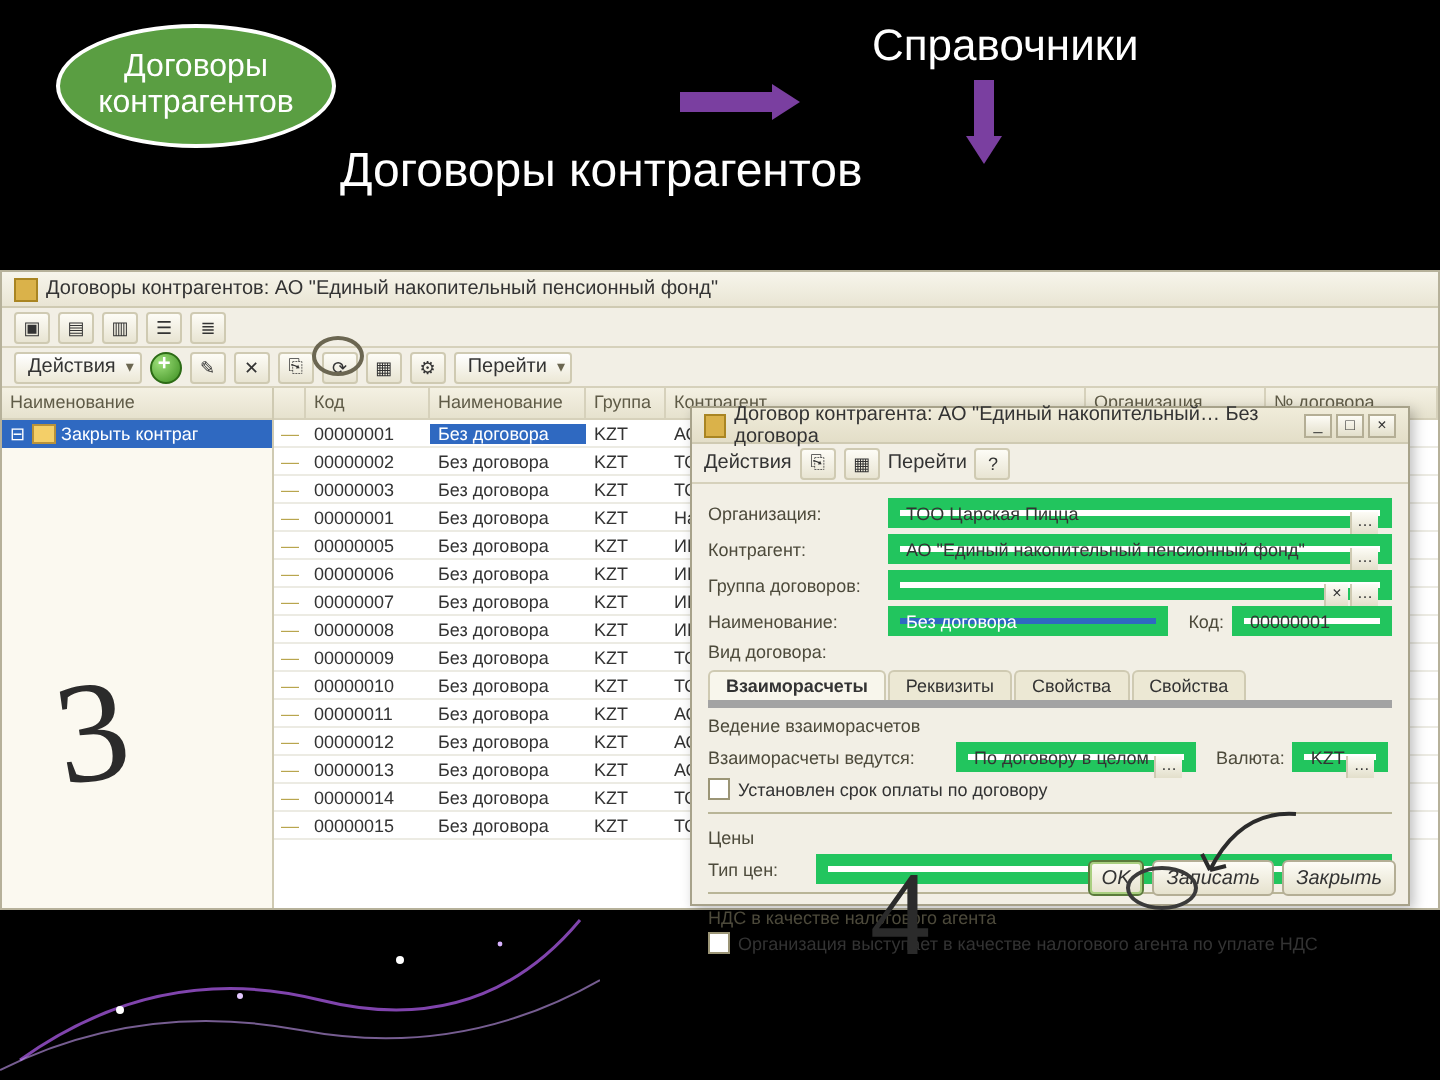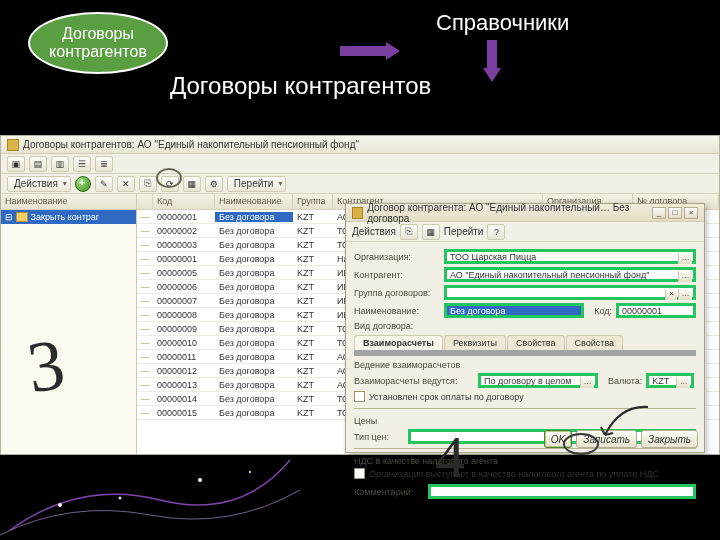--- a/index.html
+++ b/index.html
@@ -53,26 +53,26 @@
 
   
   .dlg { position: absolute; left: 345px; top: 68px; width: 360px; height: 250px; background: #f2efe5; border: 1px solid #a7a28a; box-shadow: 2px 2px 6px rgba(0,0,0,.25); }
   .dlg .titlebar { background: linear-gradient(#f0ecda,#e3dec8); }
   .dlg .titlebar .winctl { margin-left: auto; display: flex; gap: 2px; }
   .dlg .titlebar .winctl span { width: 14px; height: 12px; border: 1px solid #b4ae95; background: linear-gradient(#fdfcf6,#e3dfcb); font-size: 8px; text-align: center; line-height: 10px; }
   .dlg-tb { height: 20px; display: flex; align-items: center; gap: 4px; padding: 0 6px; border-bottom: 1px solid #d6d1bb; }
   .form { padding: 4px 8px; font-size: 9px; }
   .frow { display: flex; align-items: center; gap: 4px; margin: 3px 0; }
   .frow label { width: 86px; color: #4d4a3b; }
-  .fld { flex: 1; height: 15px; background: #fff; border: 3px solid #22c55e; display: flex; align-items: center; padding: 0 3px; position: relative; }
+  .fld { flex: 1; height: 15px; background: #fff; border: 6px solid #22c55e; display: flex; align-items: center; padding: 0 3px; position: relative; }
   .fld.sel { background: #2f69c1; color: #fff; }
   .fld .dots { position: absolute; right: 1px; top: 1px; width: 14px; height: 11px; background: linear-gradient(#fdfcf6,#e3dfcb); border-left: 1px solid #cfcab2; font-size: 8px; text-align: center; line-height: 10px; }
   .fld .xbtn { position: absolute; right: 16px; top: 1px; width: 12px; height: 11px; background: linear-gradient(#fdfcf6,#e3dfcb); border-left: 1px solid #cfcab2; font-size: 8px; text-align: center; line-height: 10px; }
   .short { flex: 0 0 80px; }
-  .tabs { display: flex; border-bottom: 6px solid #a3a3a3; margin-top: 4px; }
+  .tabs { display: flex; border-bottom: 4px solid #a3a3a3; margin-top: 4px; }
   .tabs .tab { padding: 2px 8px; font-size: 9px; background: #ece8d4; border: 1px solid #cfcab2; border-bottom: none; margin-right: 1px; border-radius: 3px 3px 0 0; }
   .tabs .tab.act { background: #f8f6ec; font-weight: bold; }
   .section-title { font-size: 9px; color: #4d4a3b; margin: 4px 0 2px; }
   .chk { display: inline-flex; align-items: center; gap: 4px; font-size: 9px; }
   .chk .box { width: 11px; height: 11px; border: 1px solid #9b9576; background: #fff; }
   .grpbox { border-top: 1px solid #b9b597; margin-top: 4px; padding-top: 3px; }
   .dlg-btns { position: absolute; right: 6px; bottom: 4px; display: flex; gap: 4px; }
   .btn { height: 18px; padding: 0 6px; background: linear-gradient(#fdfcf6,#e6e2ce); border: 1px solid #b4ae95; border-radius: 3px; font-size: 10px; display: inline-flex; align-items: center; font-style: italic; }
   .btn.ok { border: 1px solid #5a7a3a; box-shadow: 0 0 0 1px #a9cf80 inset; }
 
@@ -347,24 +347,20 @@
       </div>
 
       <div class="grpbox">
         <div class="section-title">НДС в качестве налогового агента</div>
         <div class="chk">
             <span class="box"></span>
             <span>Организация выступает в качестве налогового агента по уплате НДС</span>
           </div>
       </div>
 
-      <div class="frow">
-        <label style="width:70px">Комментарий:</label>
-        <div class="fld"></div>
-      </div>
     </div>
     <div class="dlg-btns">
       <span class="btn ok">OK</span>
       <span class="btn">Записать</span>
       <span class="btn">Закрыть</span>
     </div>
   </div>
 
   <div class="digit3">3</div>
   <div class="digit4">4</div>

